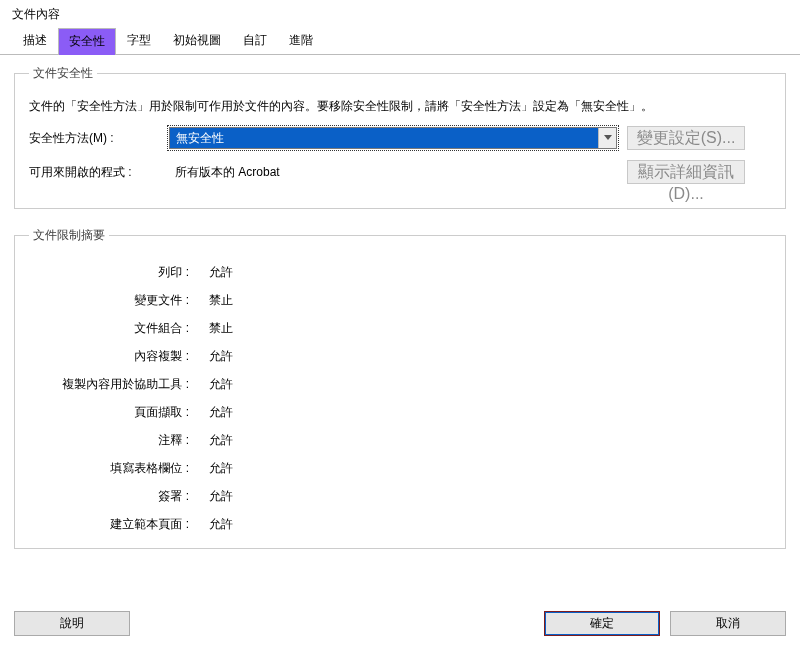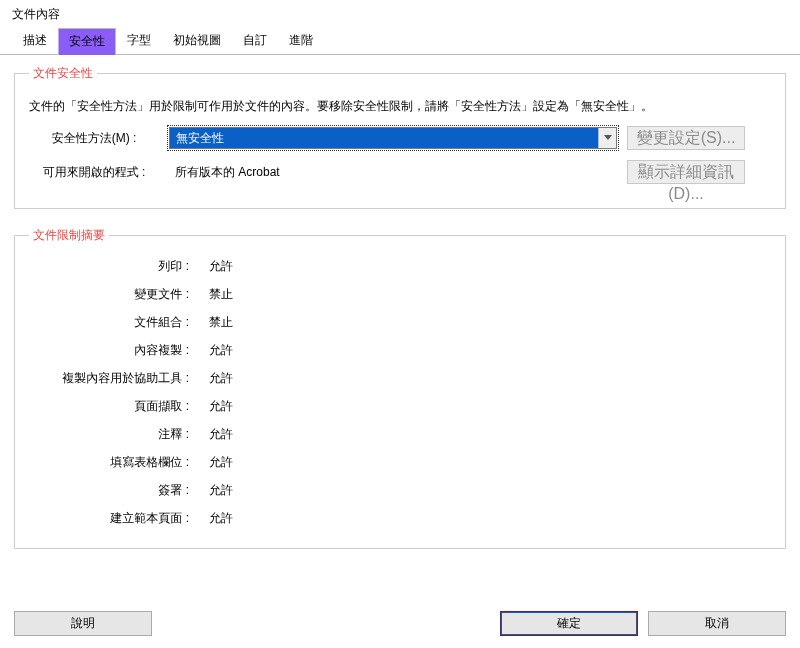--- a/index.html
+++ b/index.html
@@ -45,32 +45,32 @@
     }
     fieldset {
       border: 1px solid #ccc;
       margin: 0 0 18px 0;
       padding: 10px 14px 14px;
       position: relative;
     }
     legend {
       font-size: 12px;
       padding: 0 4px;
-      color: #ef4444;
+      color: #404040;
     }
     .desc { margin: 4px 0 10px; line-height: 1.7; }
     .formrow {
       display: flex;
       align-items: center;
       margin: 10px 0;
       gap: 10px;
     }
     .rowlabel {
       width: 130px;
-      text-align: center;
+      text-align: left;
       white-space: nowrap;
     }
     .combo {
       flex: 1;
       display: flex;
       align-items: flex-end;
       height: 22px;
       border: 1px solid #7a7a7a;
       background: #fff;
       position: relative;
@@ -105,38 +105,39 @@
       color: #8a8a8a;
       font-size: 16px;
       cursor: default;
       text-align: center;
       line-height: 22px;
     }
     .restrict fieldset { padding-bottom: 10px; }
     .perms { margin: 4px 0 0; }
     .permrow {
       display: flex;
+      align-items: center;
       height: 28px;
     }
     .permlabel {
       width: 164px;
       text-align: right;
       padding-right: 4px;
     }
     .permlabel::after { content: " :"; }
     .permval { margin-left: 16px; }
     .footer {
       display: flex;
       align-items: center;
       padding: 8px 14px 12px;
       gap: 10px;
     }
     .footer .spacer { flex: 1; }
     .btn {
-      width: 138px;
+      width: 116px;
       height: 25px;
       background: #e6e6e6;
       border: 1px solid #aaa;
       font-size: 12px;
       cursor: default;
       text-align: center;
       line-height: 23px;
     }
     .btn.default { border: 1px solid #7f1d1d; box-shadow: inset 0 0 0 1px #0a60c7; margin-left: 8px; }
   </style>

